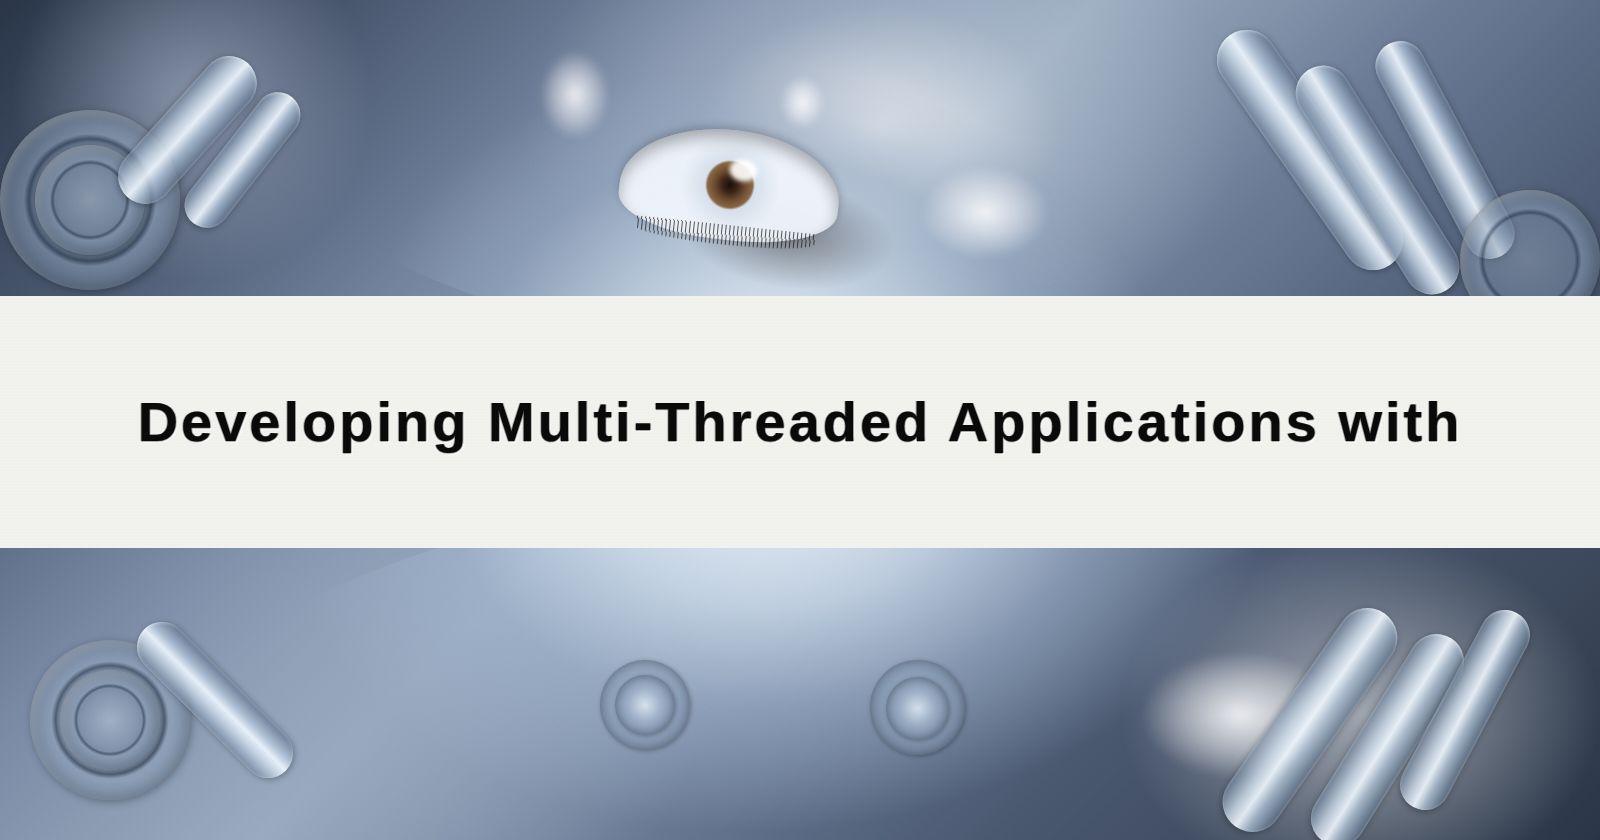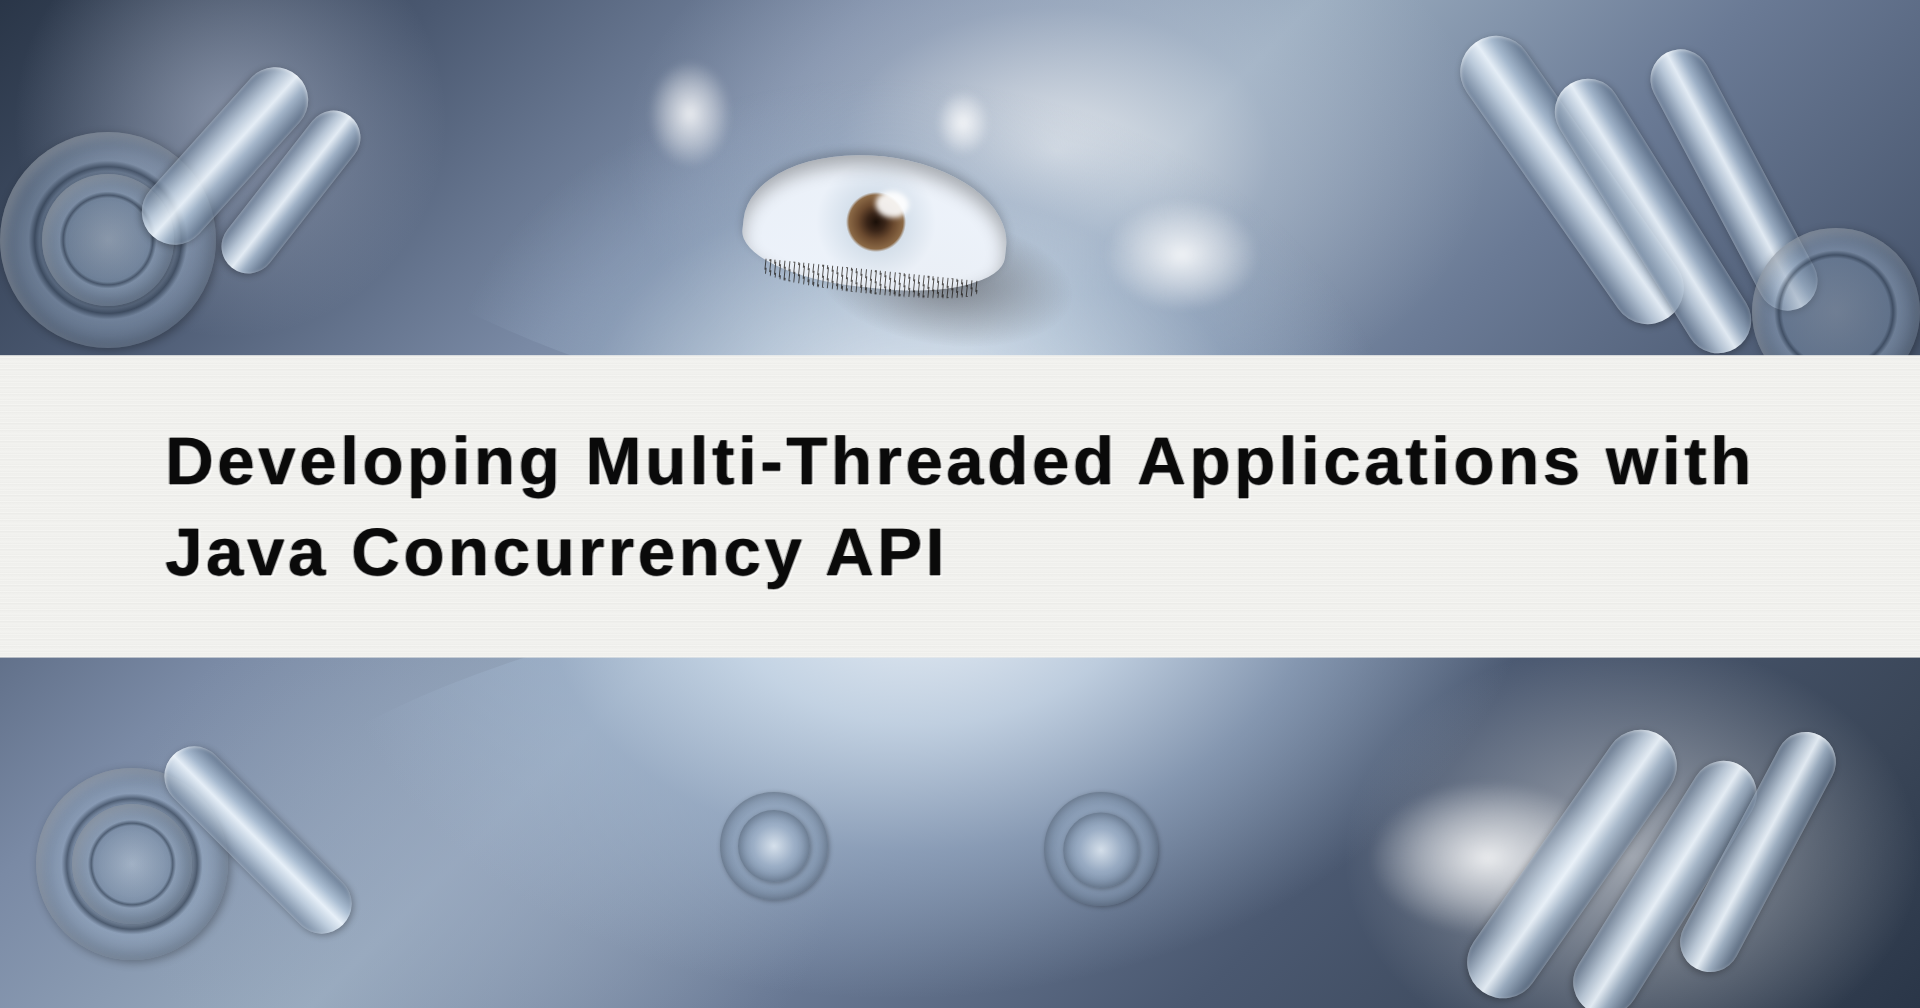--- a/index.html
+++ b/index.html
@@ -243,15 +243,14 @@
 
 <div class="mech-right-bottom">
   <div class="mech-tube" style="top:30px;left:40px;width:60px;height:260px;transform:rotate(35deg);"></div>
   <div class="mech-tube" style="top:60px;left:120px;width:55px;height:240px;transform:rotate(32deg);"></div>
   <div class="mech-tube" style="top:40px;left:200px;width:50px;height:220px;transform:rotate(28deg);"></div>
 </div>
 
 <div class="title-band">
   <div class="title-text">
     <span>Developing Multi-Threaded Applications with</span><br>
-    <span>Java Concurrency API</span>
   </div>
 </div>
 
 </body></html>

